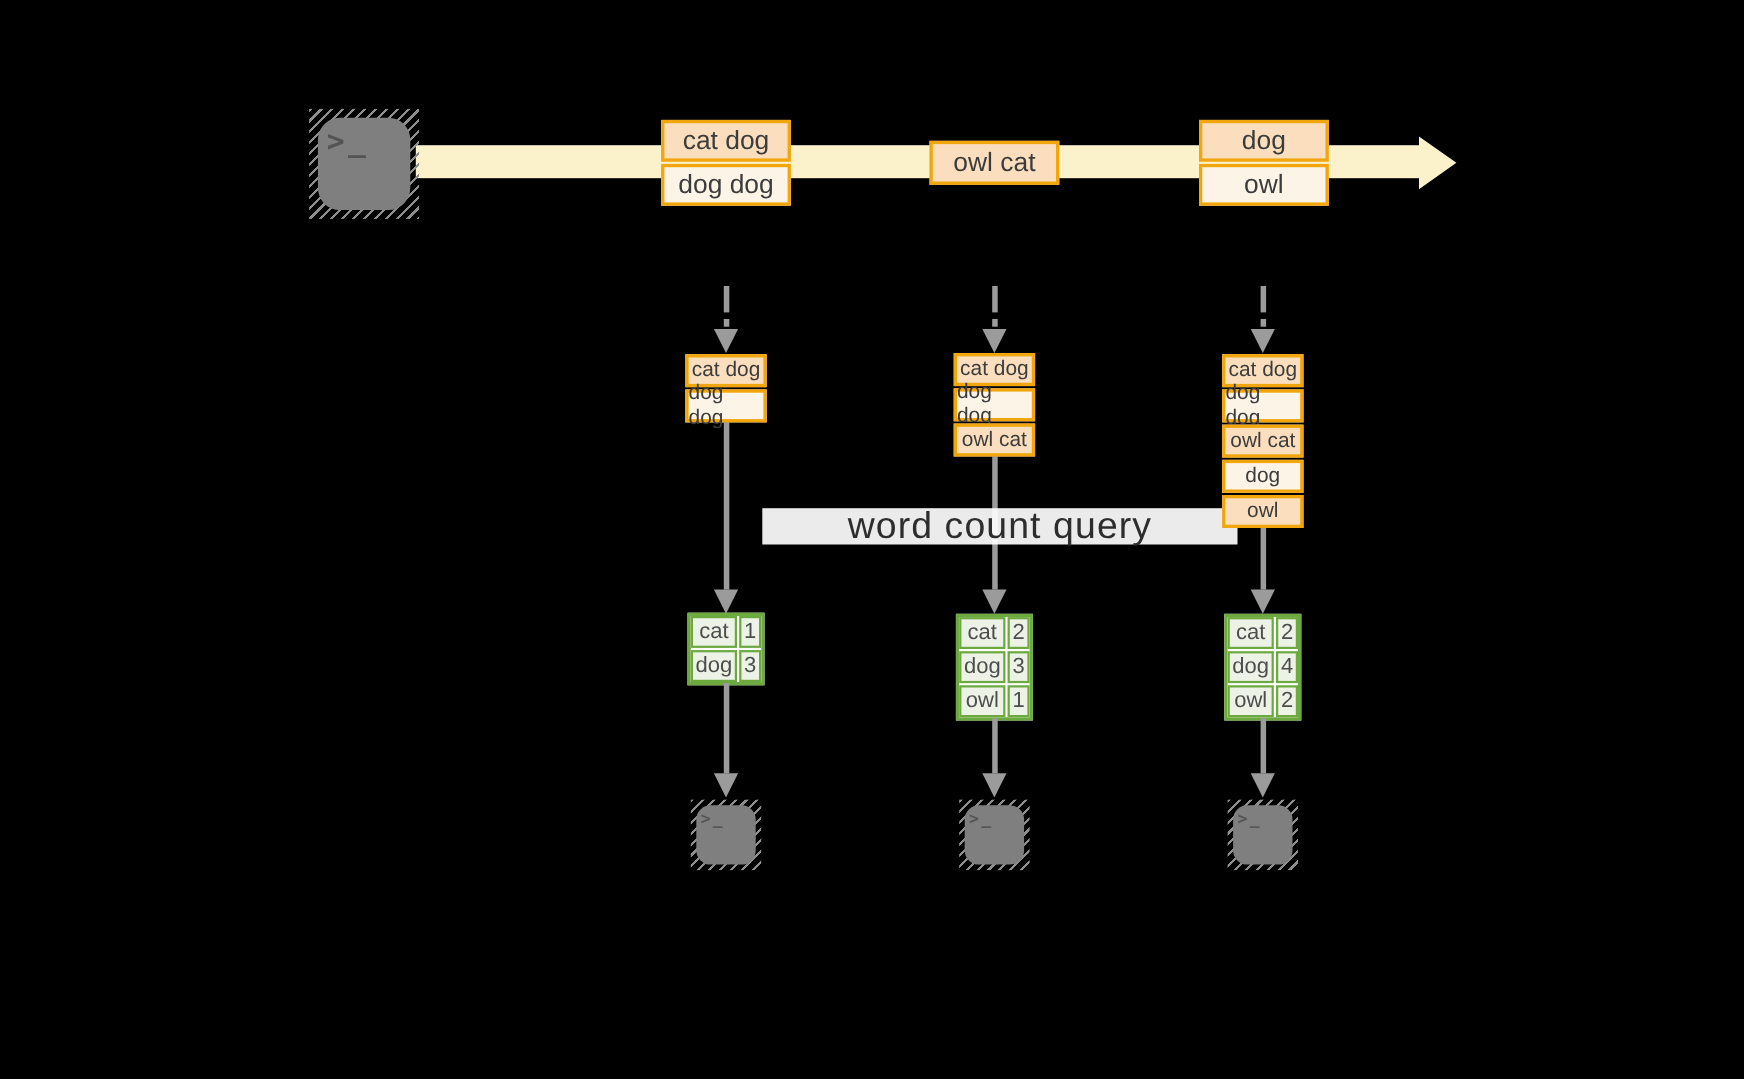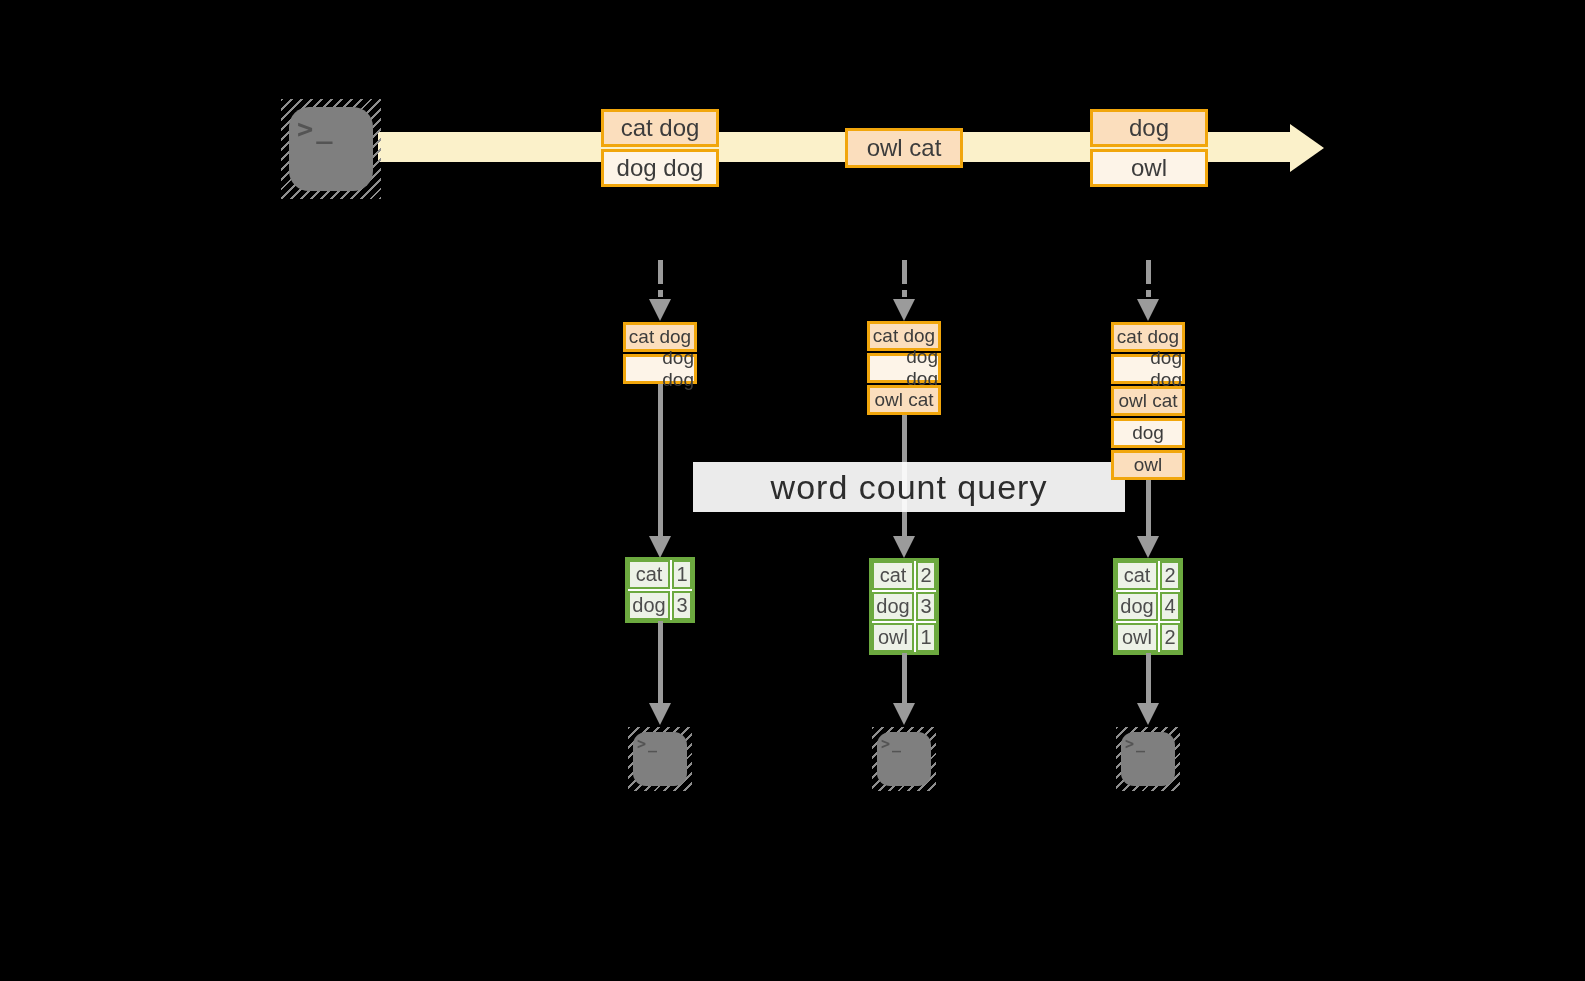--- a/index.html
+++ b/index.html
@@ -14,21 +14,21 @@
   .stream-band{background:#FBF1CA;}
   .stream-head{width:0;height:0;border-top:24px solid transparent;border-bottom:24px solid transparent;
                border-left:34px solid #FBF1CA;}
 
   
   .ebox{width:118px;height:38px;border:3px solid #F1A60C;display:flex;align-items:center;
         justify-content:center;font-size:24px;}
   .sbox{width:74px;height:30px;border:3px solid #F1A60C;display:flex;align-items:center;
         justify-content:center;font-size:19px;}
   .peach{background:#FBDEBD;}
-  .cream{background:#FDF4E8;text-align:right;}
+  .cream{background:#FDF4E8;}
 
   
   .vline{width:5px;background:#9B9B9B;}
   .vhead{width:0;height:0;border-left:11px solid transparent;border-right:11px solid transparent;
          border-top:22px solid #9B9B9B;}
 
   
   .qband{background:rgba(255,255,255,0.92);display:flex;align-items:center;justify-content:center;
          font-size:34px;font-weight:300;color:#2d2d2d;letter-spacing:1px;}
 
@@ -53,21 +53,21 @@
 
 <div class="canvas">
 
   <div class="abs z1 vline" style="left:658px;top:384px;height:152px;"></div>
   <div class="abs z1 vline" style="left:902px;top:415px;height:121px;"></div>
   <div class="abs z1 vline" style="left:1146px;top:478px;height:58px;"></div>
   <div class="abs z1 vhead" style="left:649px;top:536px;"></div>
   <div class="abs z1 vhead" style="left:893px;top:536px;"></div>
   <div class="abs z1 vhead" style="left:1137px;top:536px;"></div>
 
-  <div class="abs z2 qband" style="left:693px;top:462px;width:432px;height:50px;">
+  <div class="abs z2 qband" style="left:693px;top:462px;width:432px;height:33px;">
     <span>word count query</span>
   </div>
 
   <div class="abs z3 stream-band" style="left:378px;top:132px;width:912px;height:30px;"></div>
   <div class="abs z3 stream-head" style="left:1290px;top:124px;"></div>
 
   <div class="abs z3 hatch src" style="left:281px;top:99px;width:100px;height:100px;">
     <div class="term-inner"></div>
     <div class="term-glyph">&gt;_</div>
   </div>

